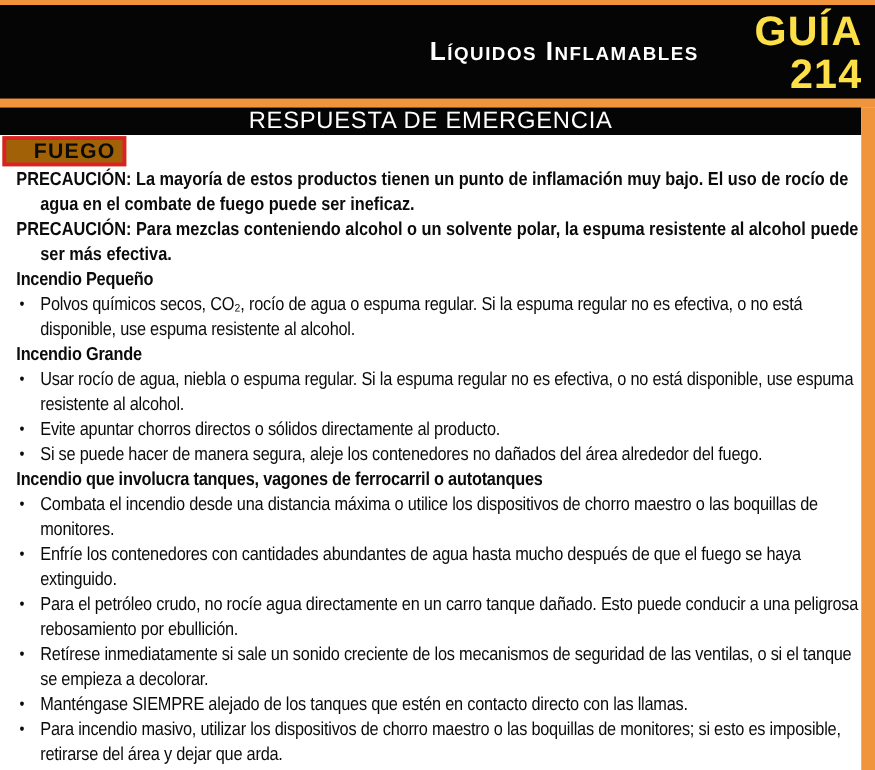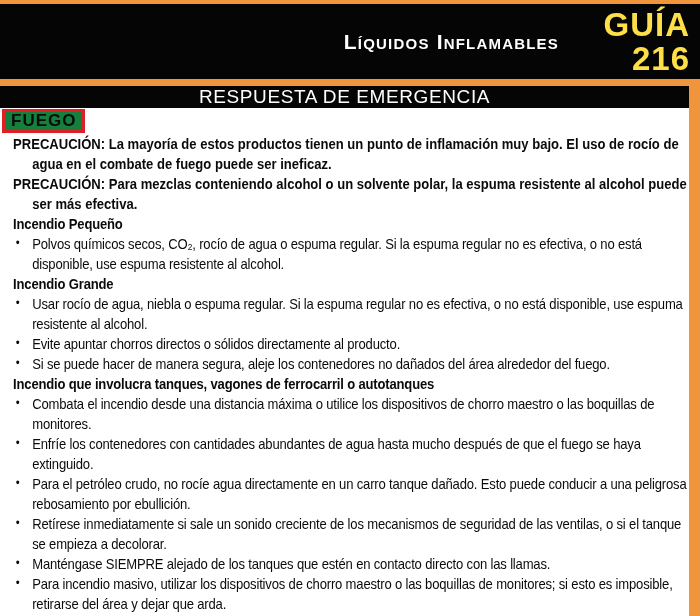--- a/index.html
+++ b/index.html
@@ -78,26 +78,26 @@
     right:0;
     bottom:0;
     width:11px;
     background:#F0953C;
   }
   
   .fuego-wrap{margin:1px 0 0 2px;height:24px;}
   .fuego{
     display:inline-block;
     border:3px solid #E01E25;
-    background:#15803d;
+    background:#a16207;
     color:#0b0b0b;
     font-weight:bold;
     font-size:17px;
     line-height:15px;
-    padding:1px 6px 2px 6px;
+    padding:1px 6px 2px 22px;
     letter-spacing:1px;
   }
   
   .body-text{
     width:805px;
     transform:scaleX(0.87);
     transform-origin:0 0;
     box-sizing:border-box;
     padding-left:15px;
     padding-right:5px;
@@ -135,21 +135,21 @@
 <div class="page">
 
   <header class="header">
     <div class="header-inner">
       <div class="title-block">
         <div class="title-line">Líquidos Inflamables</div>
       </div>
       <div class="header-divider"></div>
       <div class="guide-block">
         <div>GUÍA</div>
-        <div>216</div>
+        <div>214</div>
       </div>
     </div>
     <div class="header-rule"></div>
   </header>
 
   <div class="banner">RESPUESTA DE EMERGENCIA</div>
 
   <div class="right-stripe"></div>
 
   <div class="fuego-wrap">

